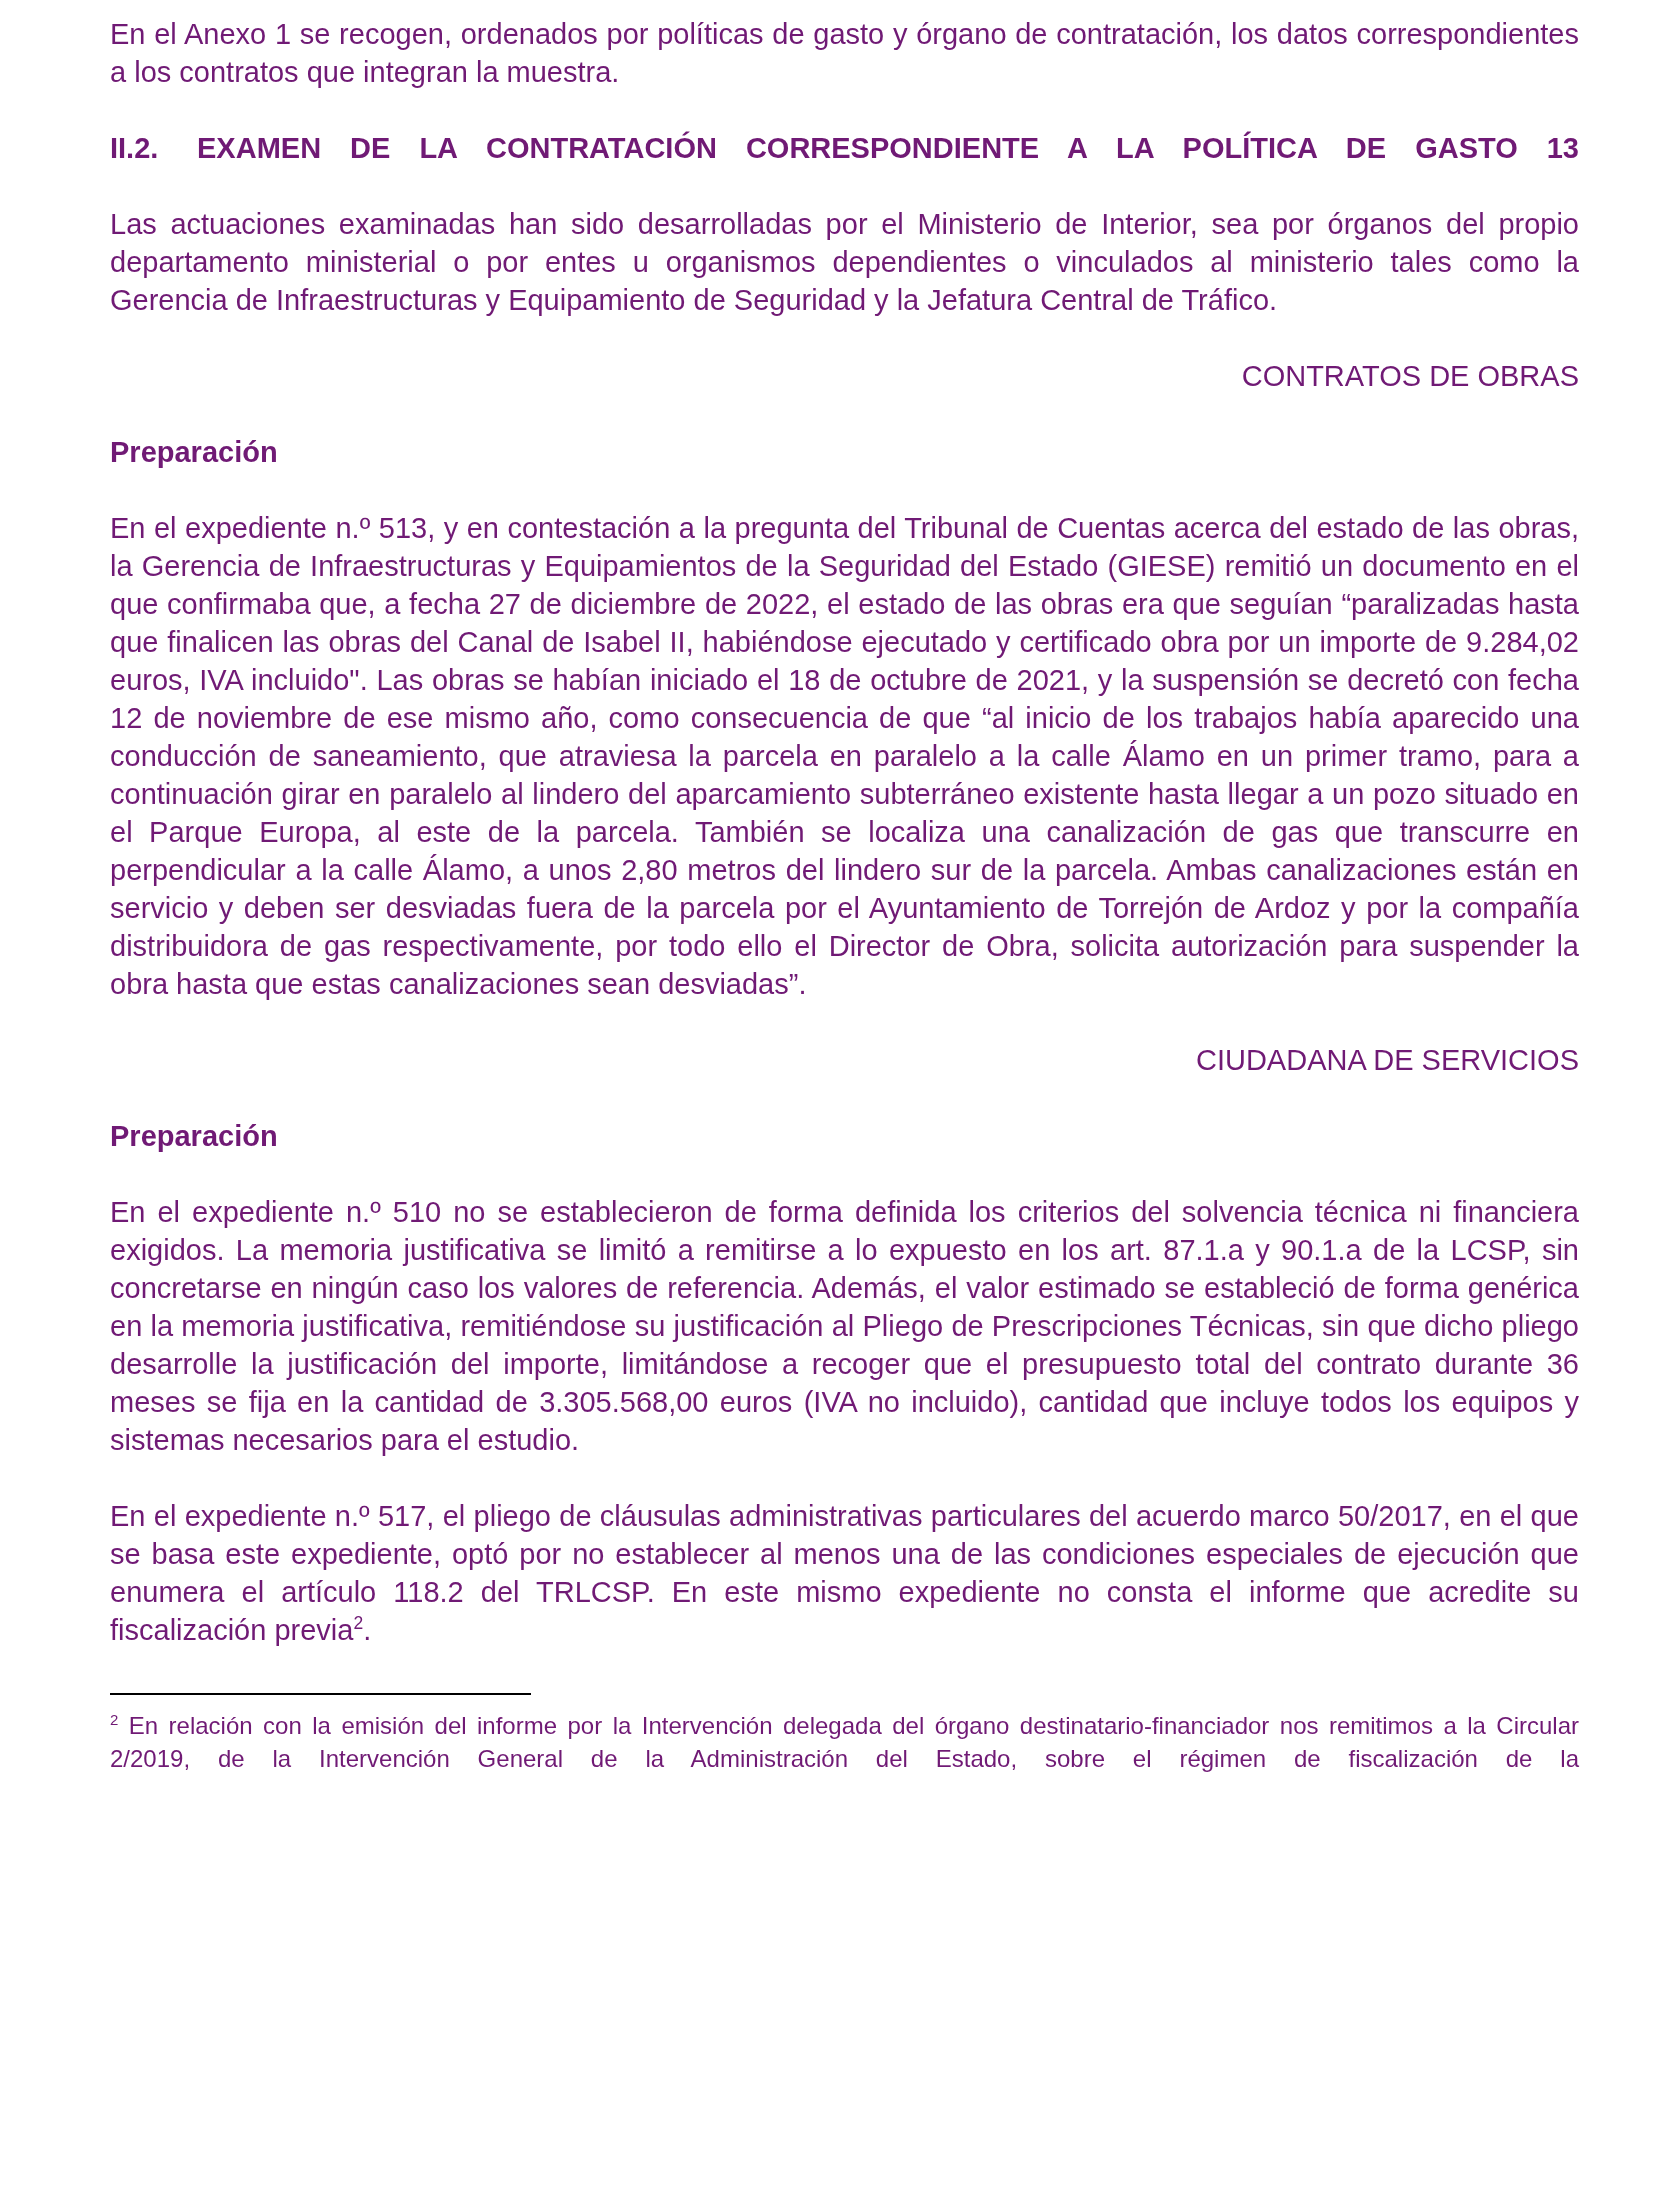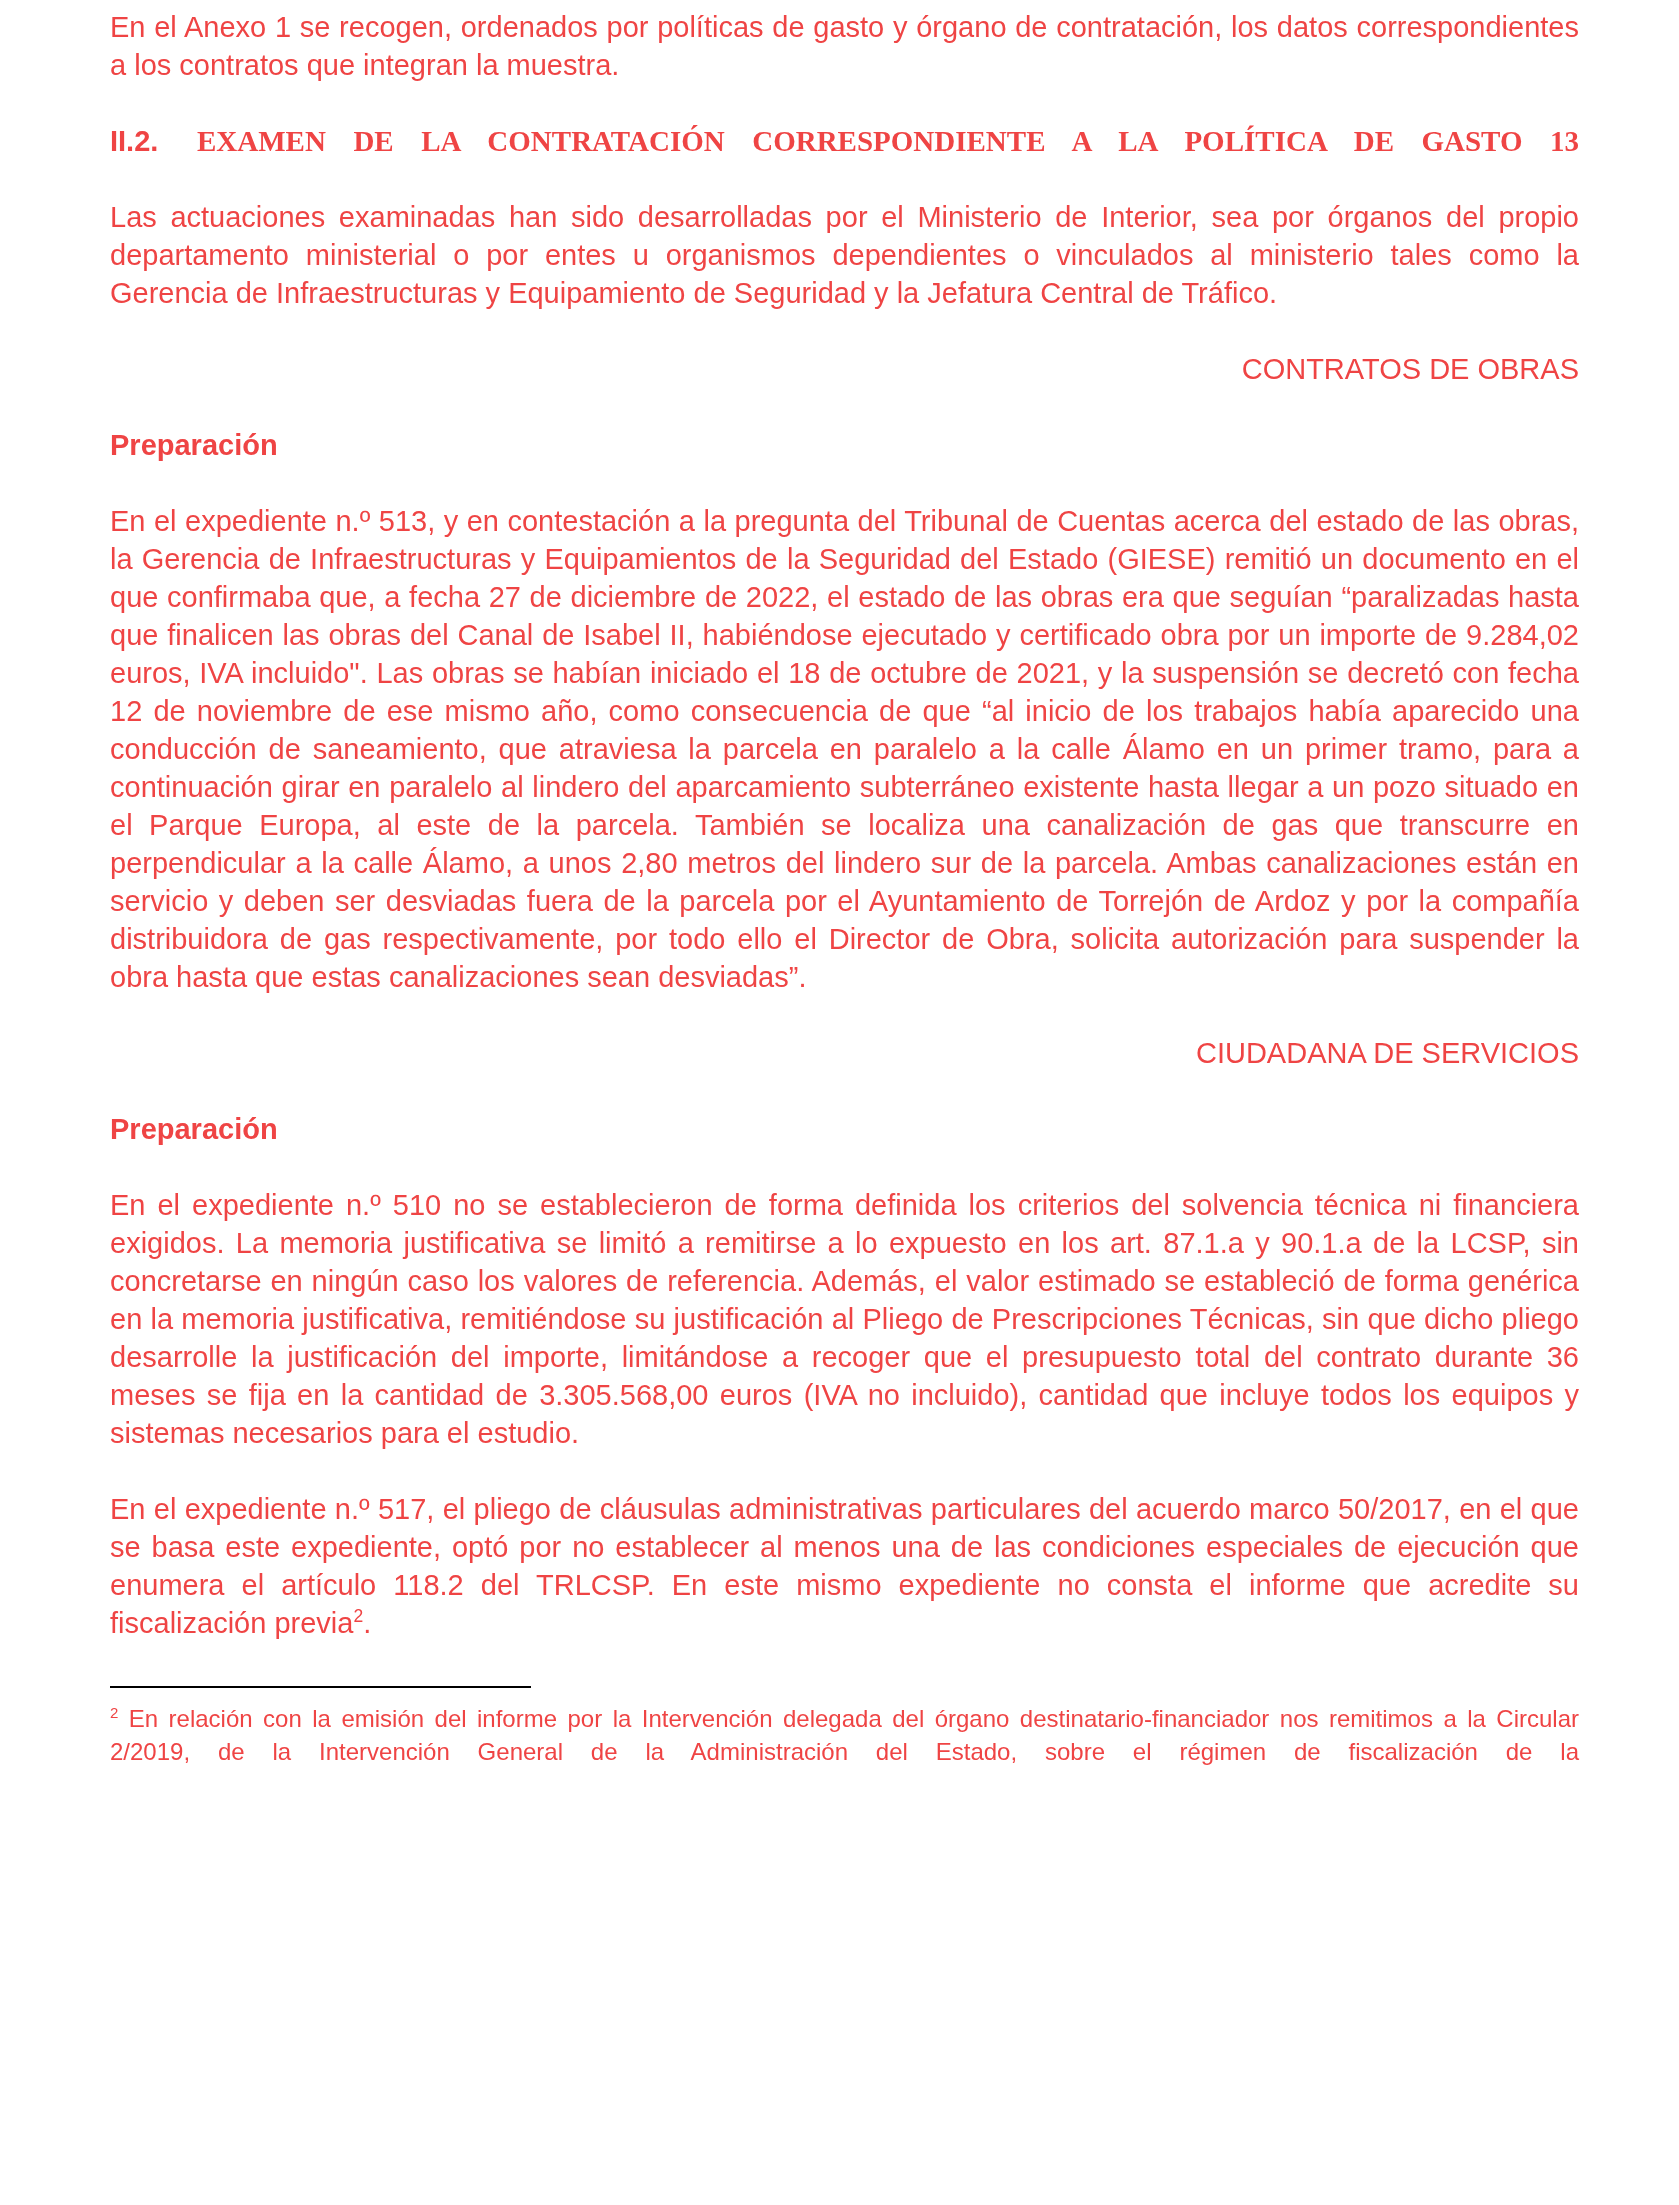--- a/index.html
+++ b/index.html
@@ -5,23 +5,23 @@
   * { box-sizing: border-box; }
   html, body {
     margin: 0;
     padding: 0;
     background: #ffffff;
   }
   .page {
     position: relative;
     width: 1679px;
     height: 2205px;
-    padding: 8px 100px 0 110px;
+    padding: 15px 100px 0 110px;
     background: #ffffff;
-    color: #ef4444;
+    color: #701a75;
     font-family: "Liberation Sans", "DejaVu Sans", sans-serif;
     font-size: 29px;
     line-height: 38px;
     overflow: hidden;
   }
   .body-para {
     margin: 0 0 38px 0;
     text-align: justify;
   }
   .heading-row {
@@ -29,21 +29,20 @@
     font-weight: bold;
     margin: 0 0 38px 0;
     justify-content: flex-end;
   }
   .heading-num {
     flex: 0 0 87px;
     width: 87px;
   }
   .heading-body {
     flex: 1;
-    font-family: Liberation Serif, serif;
   }
   .heading-line-1 {
     display: block;
     text-align: justify;
     text-align-last: justify;
   }
   .heading-line-2 {
     display: block;
     text-align: left;
   }

